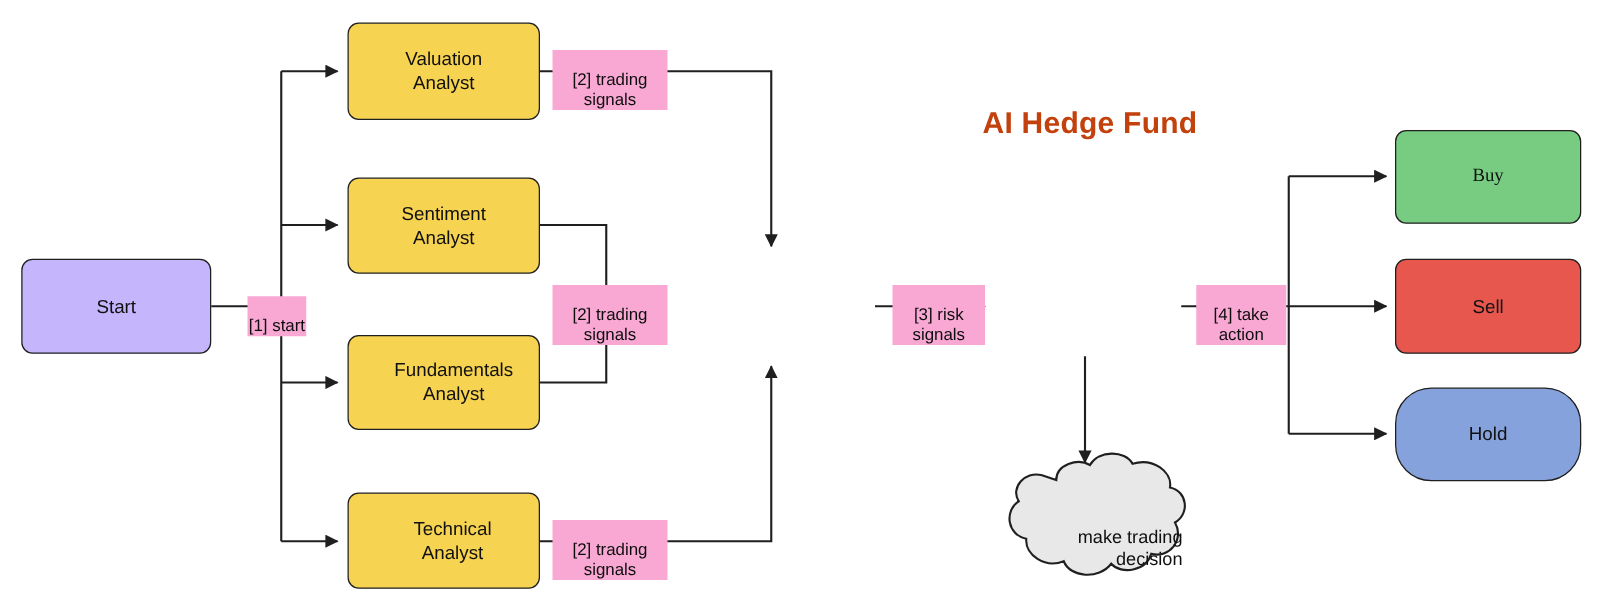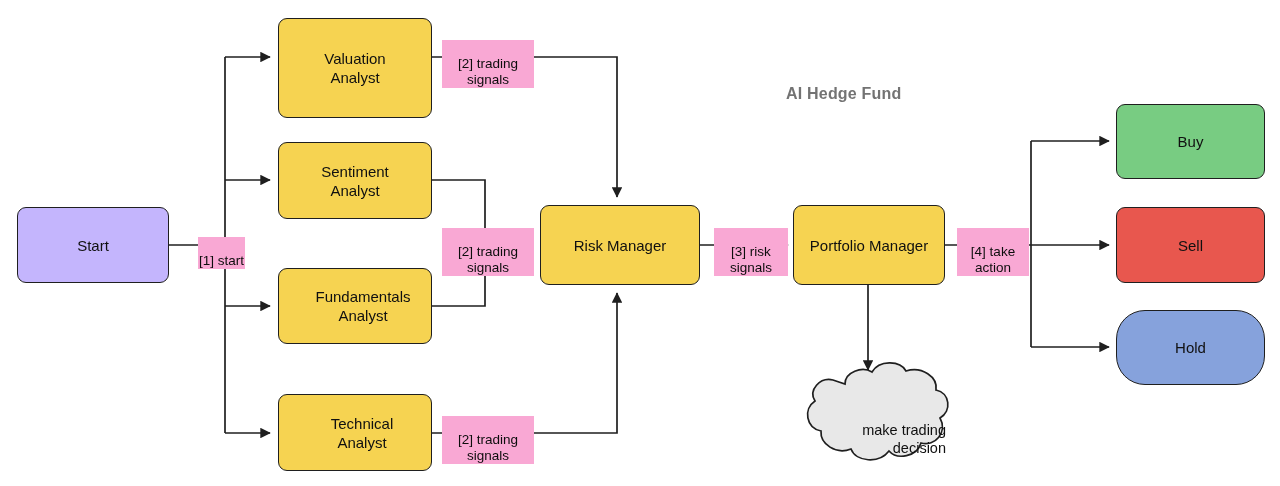--- a/index.html
+++ b/index.html
@@ -52,23 +52,23 @@
     color: #0d0d0d;
     text-align: center;
     white-space: pre-line;
     background: #f9a8d4;
     padding: 0 1px;
   }
   .edge-label.left-align { text-align: left; }
 
   #title {
     position: absolute;
-    font-size: 16px;
+    font-size: 24px;
     font-weight: bold;
-    color: #737373;
+    color: #c2410c;
     letter-spacing: 0.2px;
     white-space: nowrap;
   }
   .cloud-label {
     position: absolute;
     font-size: 14.5px;
     line-height: 18px;
     color: #101010;
     text-align: right;
     white-space: pre-line;
@@ -132,49 +132,43 @@
                C 806 428, 803 409, 815 401
                C 808 390, 820 377, 833 380
                Z" fill="#e8e8e8" stroke="#1f1f1f" stroke-width="1.7"></path>
     </g>
   </svg>
 
   <div class="node node-start" style="left:17px; top:207px; width:152px; height:76px;">
     <span>Start</span>
   </div>
 
-  <div class="node node-agent" style="left:278px; top:18px; width:154px; height:100px;">
+  <div class="node node-agent" style="left:278px; top:18px; width:154px; height:78px;">
     <span>Valuation
 Analyst</span>
   </div>
 
   <div class="node node-agent" style="left:278px; top:142px; width:154px; height:77px;">
     <span>Sentiment
 Analyst</span>
   </div>
 
   <div class="node node-agent" style="left:278px; top:268px; width:154px; height:76px;padding-left:16px;">
     <span>Fundamentals
 Analyst</span>
   </div>
 
   <div class="node node-agent" style="left:278px; top:394px; width:154px; height:77px;padding-left:14px;">
     <span>Technical
 Analyst</span>
   </div>
 
-  <div class="node node-agent" style="left:540px; top:205px; width:160px; height:80px;">
-    <span>Risk Manager</span>
-  </div>
-
-  <div class="node node-agent" style="left:793px; top:205px; width:152px; height:80px;">
-    <span>Portfolio Manager</span>
-  </div>
-
-  <div class="node node-buy" style="left:1116px; top:104px; width:149px; height:75px;">
+
+
+  <div class="node node-buy" style="left:1116px; top:104px; width:149px; height:75px;font-family:Liberation Serif, serif;">
     <span>Buy</span>
   </div>
 
   <div class="node node-sell" style="left:1116px; top:207px; width:149px; height:76px;">
     <span>Sell</span>
   </div>
 
   <div class="node node-hold" style="left:1116px; top:310px; width:149px; height:75px;border-radius:29px;">
     <span>Hold</span>
   </div>

